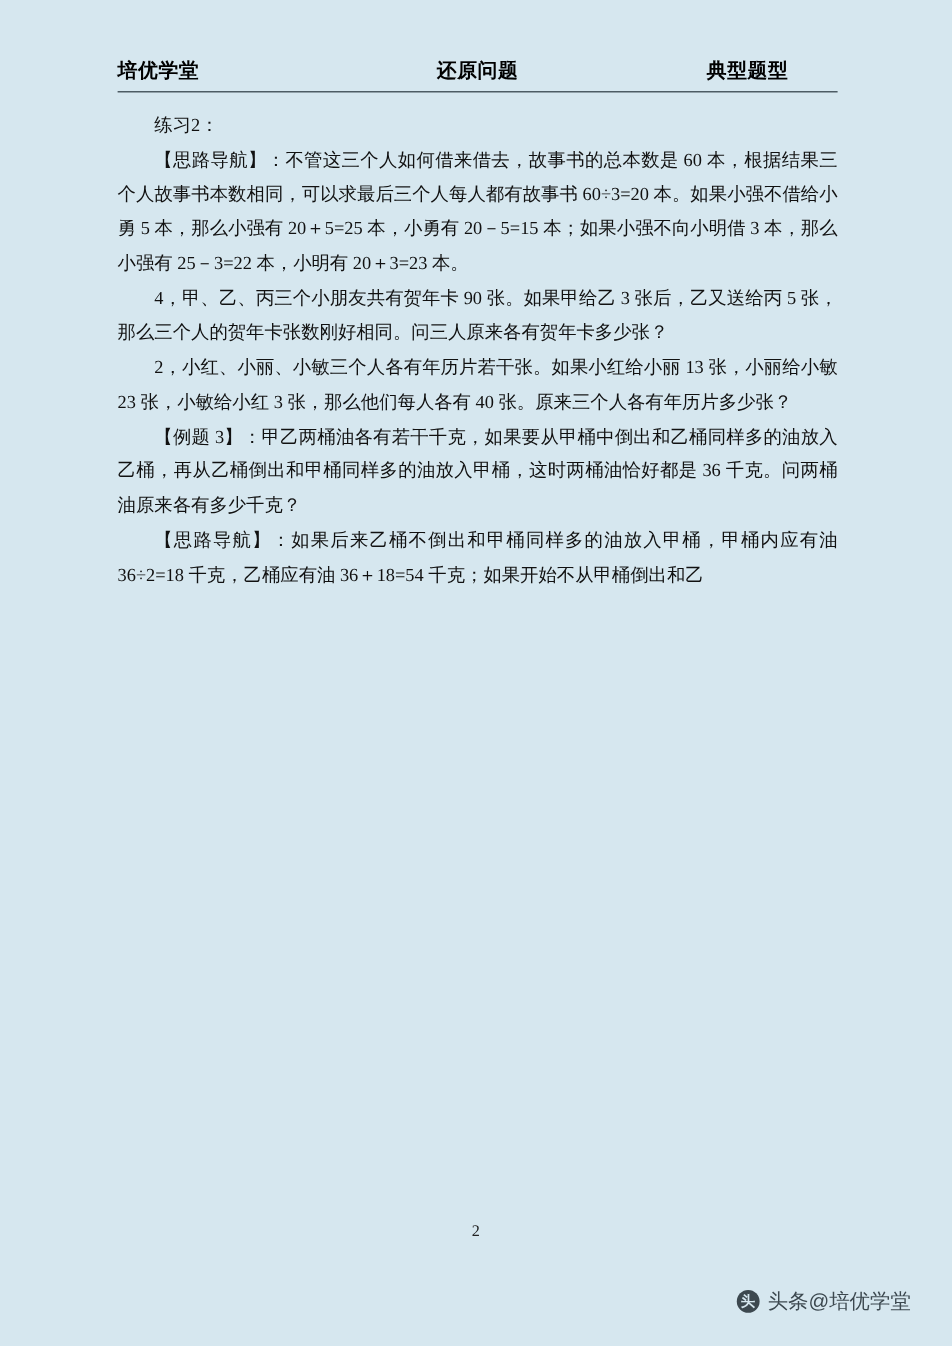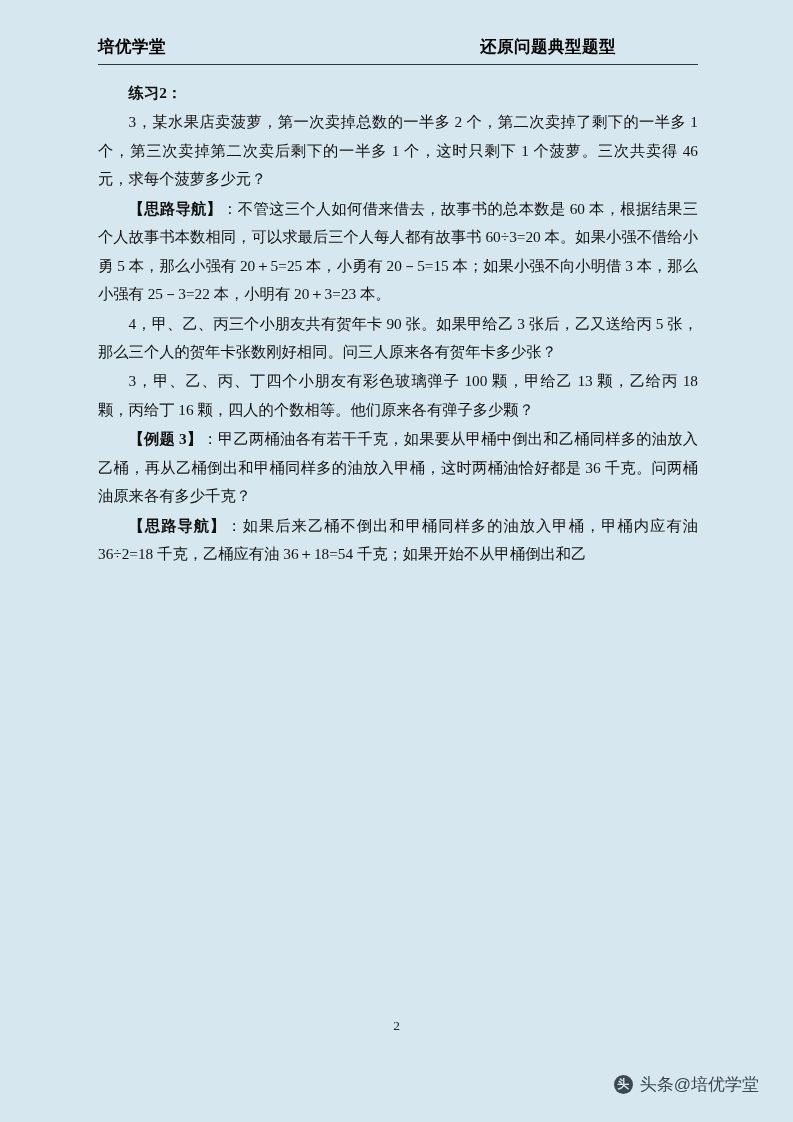--- a/index.html
+++ b/index.html
@@ -15,49 +15,49 @@
   }
   .page {
     position: relative;
     width: 793px;
     height: 1122px;
     box-sizing: border-box;
   }
   .content {
     position: absolute;
     left: 98px;
-    top: 36px;
+    top: 48px;
     width: 600px;
   }
   .header {
     display: flex;
     justify-content: space-between;
     align-items: baseline;
     font-size: 16.5px;
     font-weight: bold;
     letter-spacing: 0.5px;
     padding-bottom: 6px;
   }
   .header .h-left { width: 150px; text-align: left; }
-  .header .h-center { flex: 1; text-align: right; }
-  .header .h-right { width: 150px; text-align: left; }
+  .header .h-center { flex: 1; text-align: center; }
+  .header .h-right { width: 150px; text-align: center; }
   .rule {
     border-bottom: 1.4px solid #2c3a42;
     margin-bottom: 14px;
   }
   .para {
     font-size: 15.3px;
     line-height: 1.86;
     text-align: justify;
     text-justify: inter-ideograph;
     margin: 0 0 1px 0;
     color: #111;
   }
   .indent2 { text-indent: 2em; }
-  .bold { font-weight: bold; }
+  .bold { font-weight: normal; }
   .pagenum {
     position: absolute;
     left: 0;
     top: 1018px;
     width: 793px;
     text-align: center;
     font-size: 13.5px;
     color: #222;
     font-family: "Liberation Serif", serif;
   }
@@ -93,24 +93,23 @@
   <div class="content">
 
     <div class="header">
       <div class="h-left">培优学堂</div>
       <div class="h-center">还原问题</div>
       <div class="h-right">典型题型</div>
     </div>
     <div class="rule"></div>
 
     <p class="para indent2 bold">练习2：</p>
-    <p class="para indent2">3，某水果店卖菠萝，第一次卖掉总数的一半多 2 个，第二次卖掉了剩下的一半多 1 个，第三次卖掉第二次卖后剩下的一半多 1 个，这时只剩下 1 个菠萝。三次共卖得 46 元，求每个菠萝多少元？</p>
     <p class="para indent2"><span class="bold">【思路导航】</span>：不管这三个人如何借来借去，故事书的总本数是 60 本，根据结果三个人故事书本数相同，可以求最后三个人每人都有故事书 60÷3=20 本。如果小强不借给小勇 5 本，那么小强有 20＋5=25 本，小勇有 20－5=15 本；如果小强不向小明借 3 本，那么小强有 25－3=22 本，小明有 20＋3=23 本。</p>
     <p class="para indent2">4，甲、乙、丙三个小朋友共有贺年卡 90 张。如果甲给乙 3 张后，乙又送给丙 5 张，那么三个人的贺年卡张数刚好相同。问三人原来各有贺年卡多少张？</p>
-    <p class="para indent2">3，甲、乙、丙、丁四个小朋友有彩色玻璃弹子 100 颗，甲给乙 13 颗，乙给丙 18 颗，丙给丁 16 颗，四人的个数相等。他们原来各有弹子多少颗？</p>
+    <p class="para indent2">2，小红、小丽、小敏三个人各有年历片若干张。如果小红给小丽 13 张，小丽给小敏 23 张，小敏给小红 3 张，那么他们每人各有 40 张。原来三个人各有年历片多少张？</p>
     <p class="para indent2"><span class="bold">【例题 3】</span>：甲乙两桶油各有若干千克，如果要从甲桶中倒出和乙桶同样多的油放入乙桶，再从乙桶倒出和甲桶同样多的油放入甲桶，这时两桶油恰好都是 36 千克。问两桶油原来各有多少千克？</p>
     <p class="para indent2"><span class="bold">【思路导航】</span>：如果后来乙桶不倒出和甲桶同样多的油放入甲桶，甲桶内应有油 36÷2=18 千克，乙桶应有油 36＋18=54 千克；如果开始不从甲桶倒出和乙</p>
 
   </div>
 
   <div class="pagenum">2</div>
 
   <div class="watermark">
     <span class="wm-logo">头</span>
     <span>头条@培优学堂</span>

